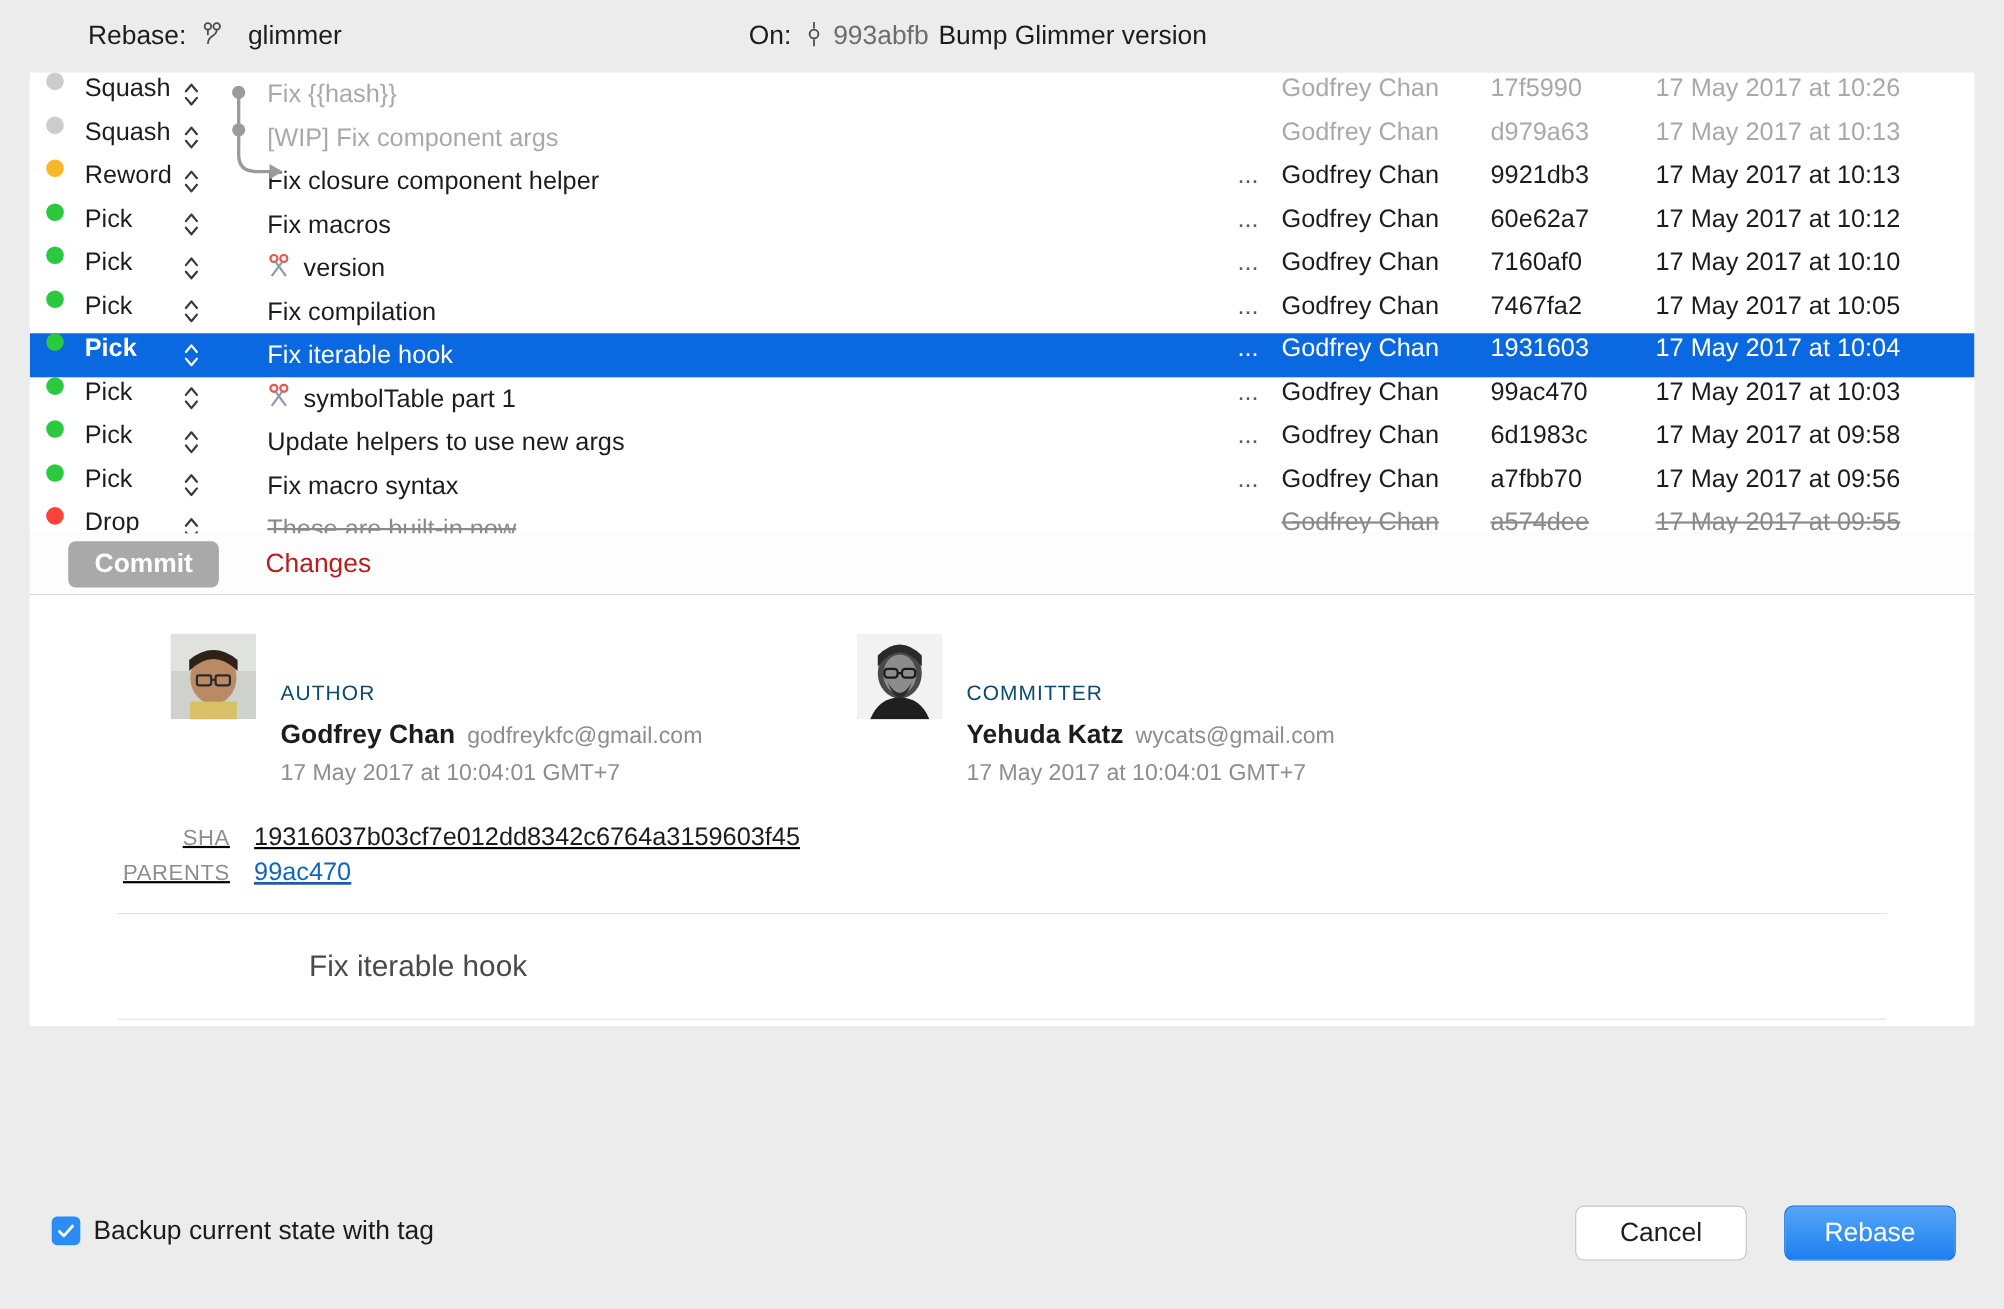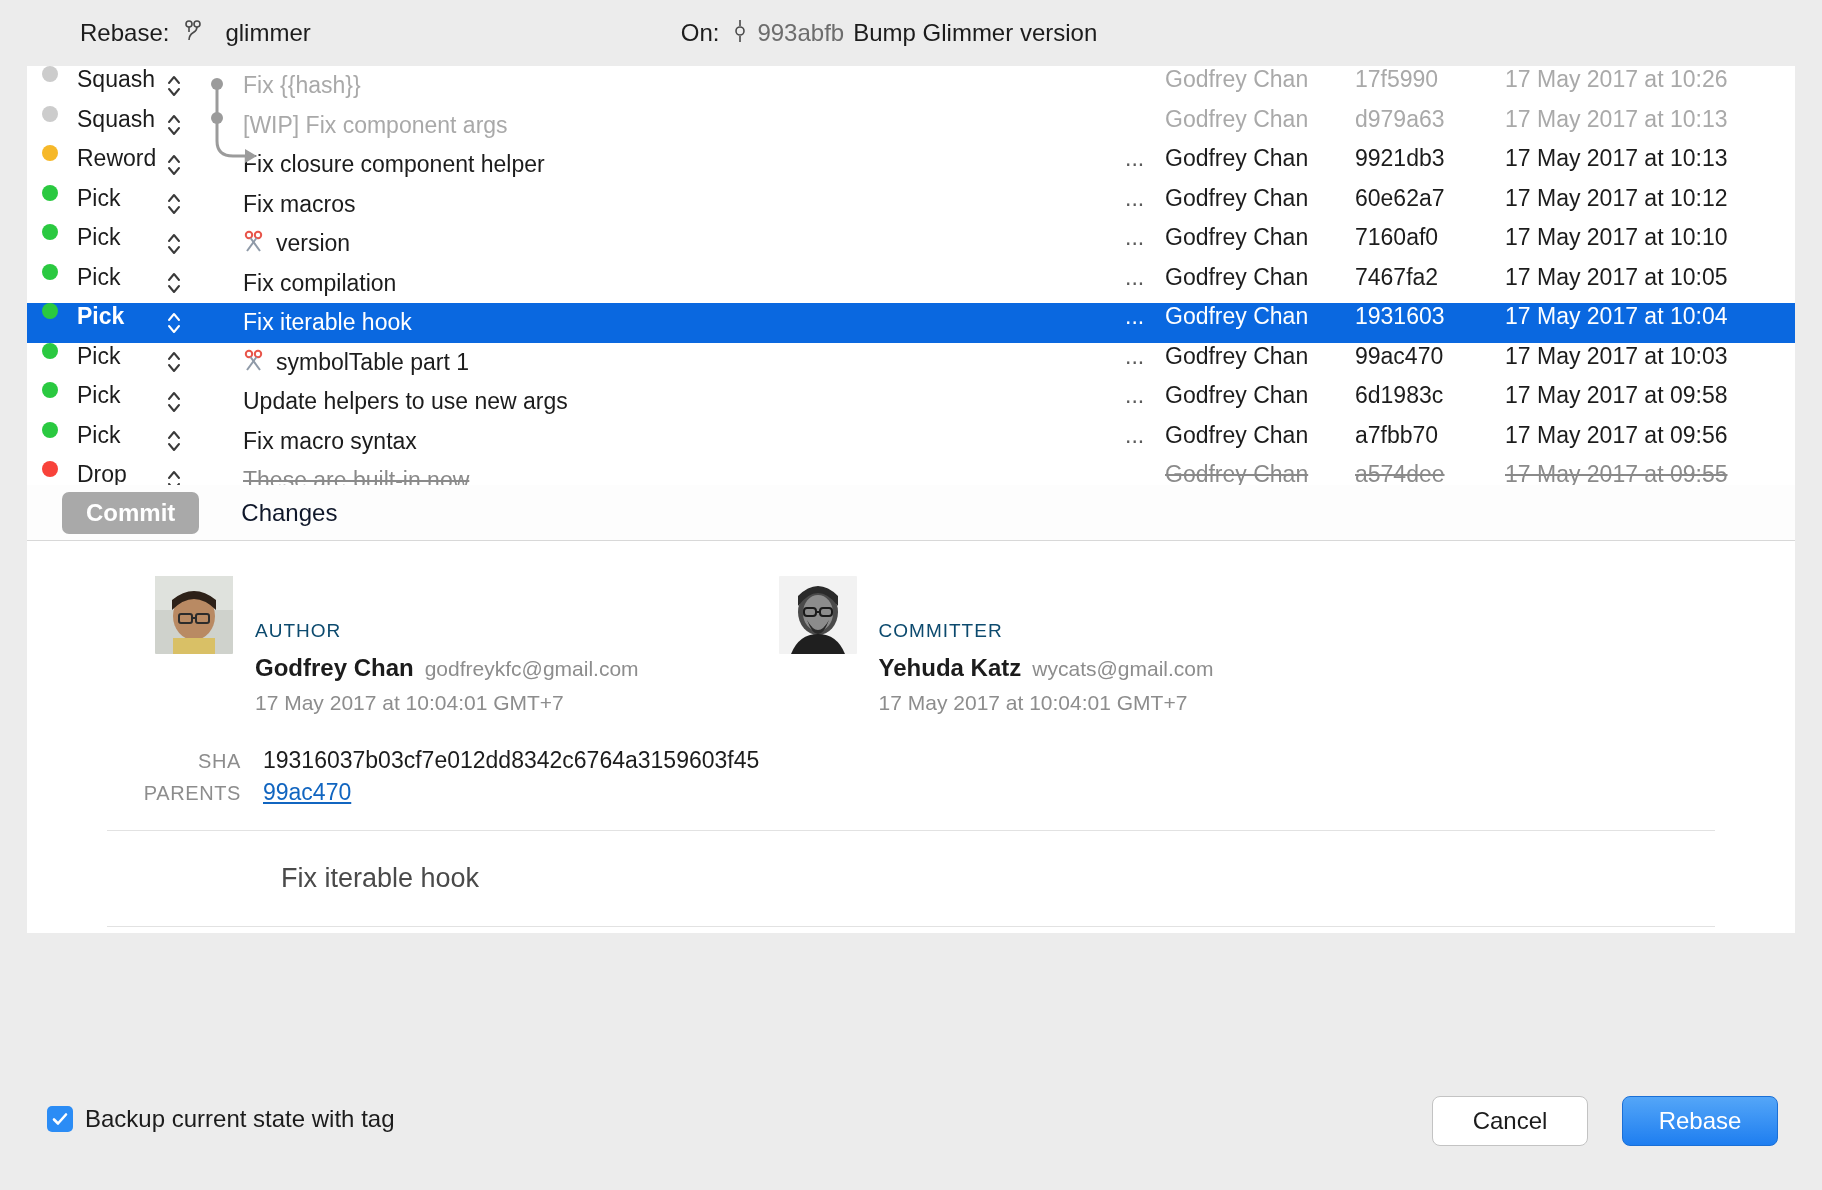--- a/index.html
+++ b/index.html
@@ -56,42 +56,42 @@
   
   .graph-svg { position: absolute; left: 207px; top: 66px; width: 70px; height: 120px; pointer-events: none; }
 
   
   .tabs {
     position: absolute; left: 27px; top: 485px; width: 1768px; height: 56px;
     background: #fdfdfd; border-bottom: 1px solid #d8d8d8;
     display: flex; align-items: center; padding-left: 35px; gap: 18px;
   }
   .tab {
-    font-size: 24px; color: #0f172a; padding: 7px 24px; border-radius: 7px;
+    font-size: 24px; color: #b91c1c; padding: 7px 24px; border-radius: 7px;
   }
   .tab.active { background: #a9a9a9; color: #ffffff; font-weight: bold; }
 
   
   .detail {
     position: absolute; left: 27px; top: 541px; width: 1768px; height: 392px;
     background: #ffffff; overflow: hidden;
   }
   .people { display: flex; padding: 35px 0 0 0; }
   .person { display: flex; }
   .person.author { margin-left: 128px; }
   .person.committer { margin-left: 140px; }
   .avatar { width: 78px; height: 78px; flex: 0 0 auto; overflow: hidden; border-radius: 1px; }
   .p-body { margin-left: 22px; }
   .p-role { font-size: 19px; letter-spacing: 1px; color: #0c4a6e; margin-bottom: 12px; margin-top: 44px; }
   .p-line1 { display: flex; align-items: baseline; gap: 11px; }
   .p-name { font-size: 24px; font-weight: bold; color: #1c1c1c; }
   .p-email { font-size: 21px; color: #8d8d8d; }
   .p-date { font-size: 21px; color: #8d8d8d; margin-top: 9px; }
 
-  .meta { margin-top: 32px; padding-left: 74px; }
+  .meta { margin-top: 32px; padding-left: 42px; text-decoration: underline; }
   .meta-row { display: flex; align-items: baseline; margin-bottom: 5px; }
   .meta-key { width: 140px; text-align: right; font-size: 20px; color: #8d8d8d; letter-spacing: 0.6px; }
   .meta-val { margin-left: 22px; font-size: 23px; color: #1c1c1c; }
   .meta-link { margin-left: 22px; font-size: 23px; color: #1165c0; text-decoration: underline; }
 
   .hr { height: 1px; background: #e2e2e2; margin: 24px 80px 0 80px; }
   .commit-title { font-size: 27px; color: #4a4a4a; padding: 32px 0 0 254px; }
   .hr2 { height: 1px; background: #e2e2e2; margin: 32px 80px 0 80px; }
 
   .files-head { position: relative; height: 34px; }

